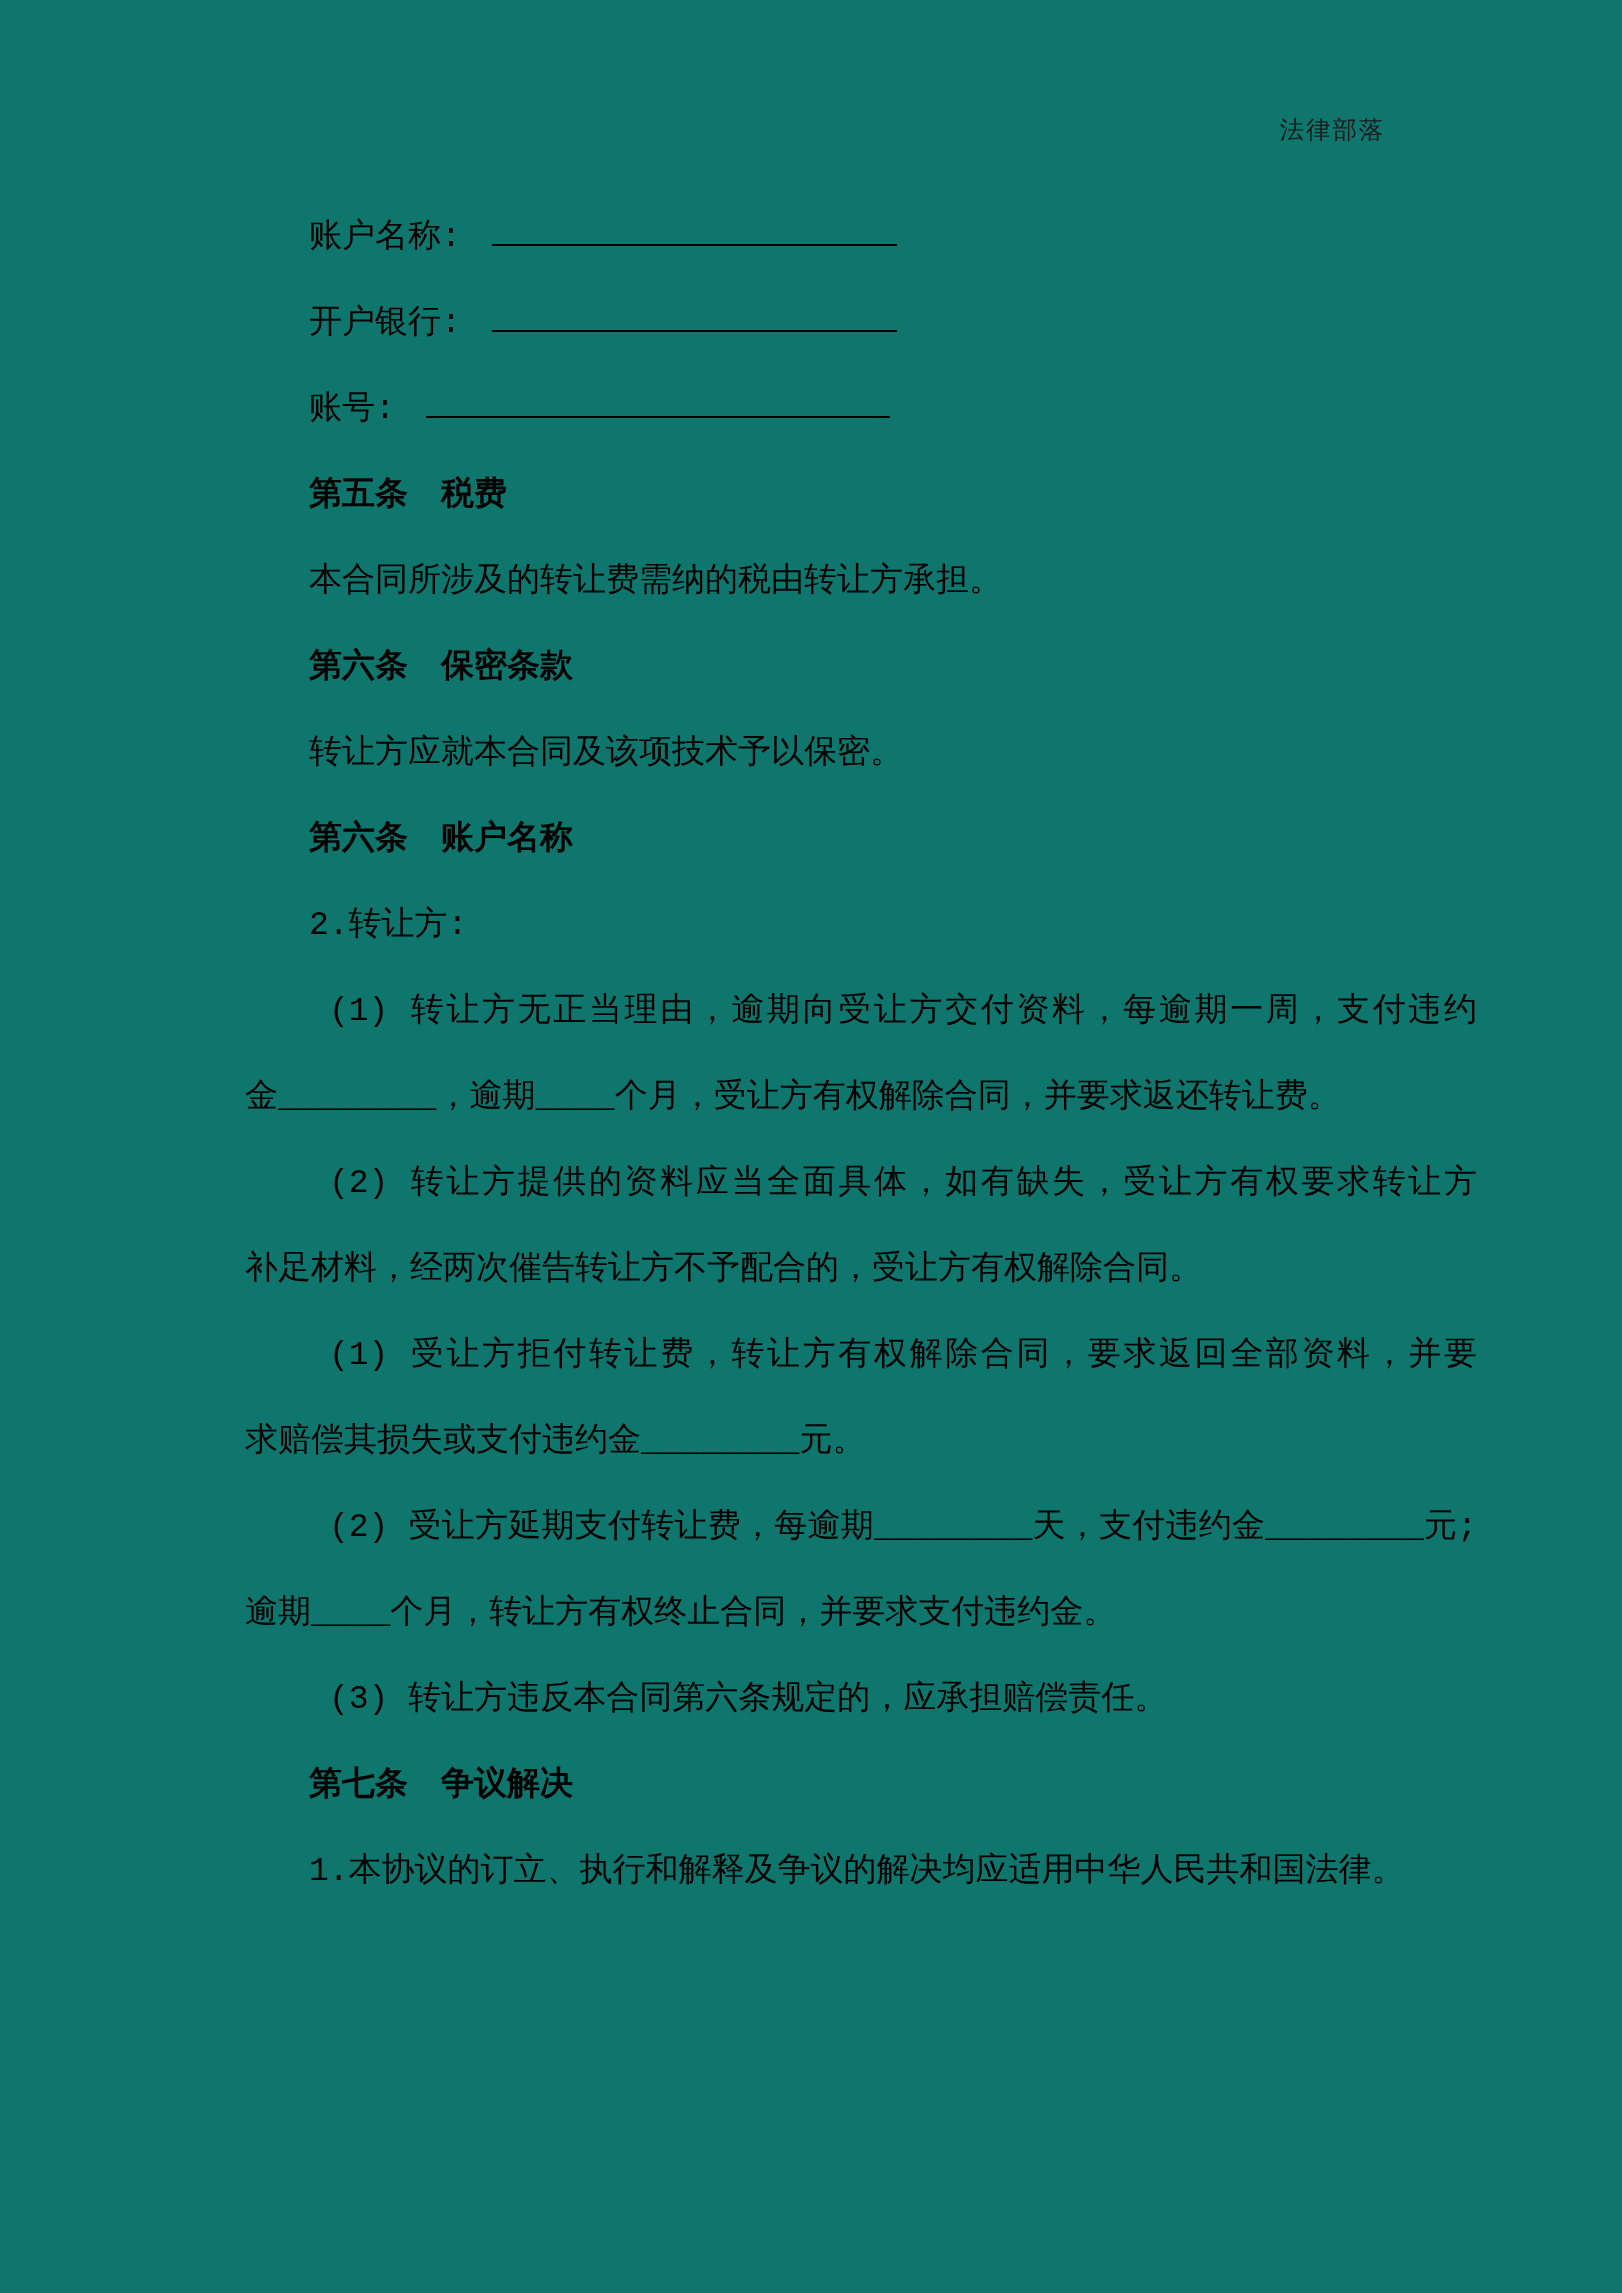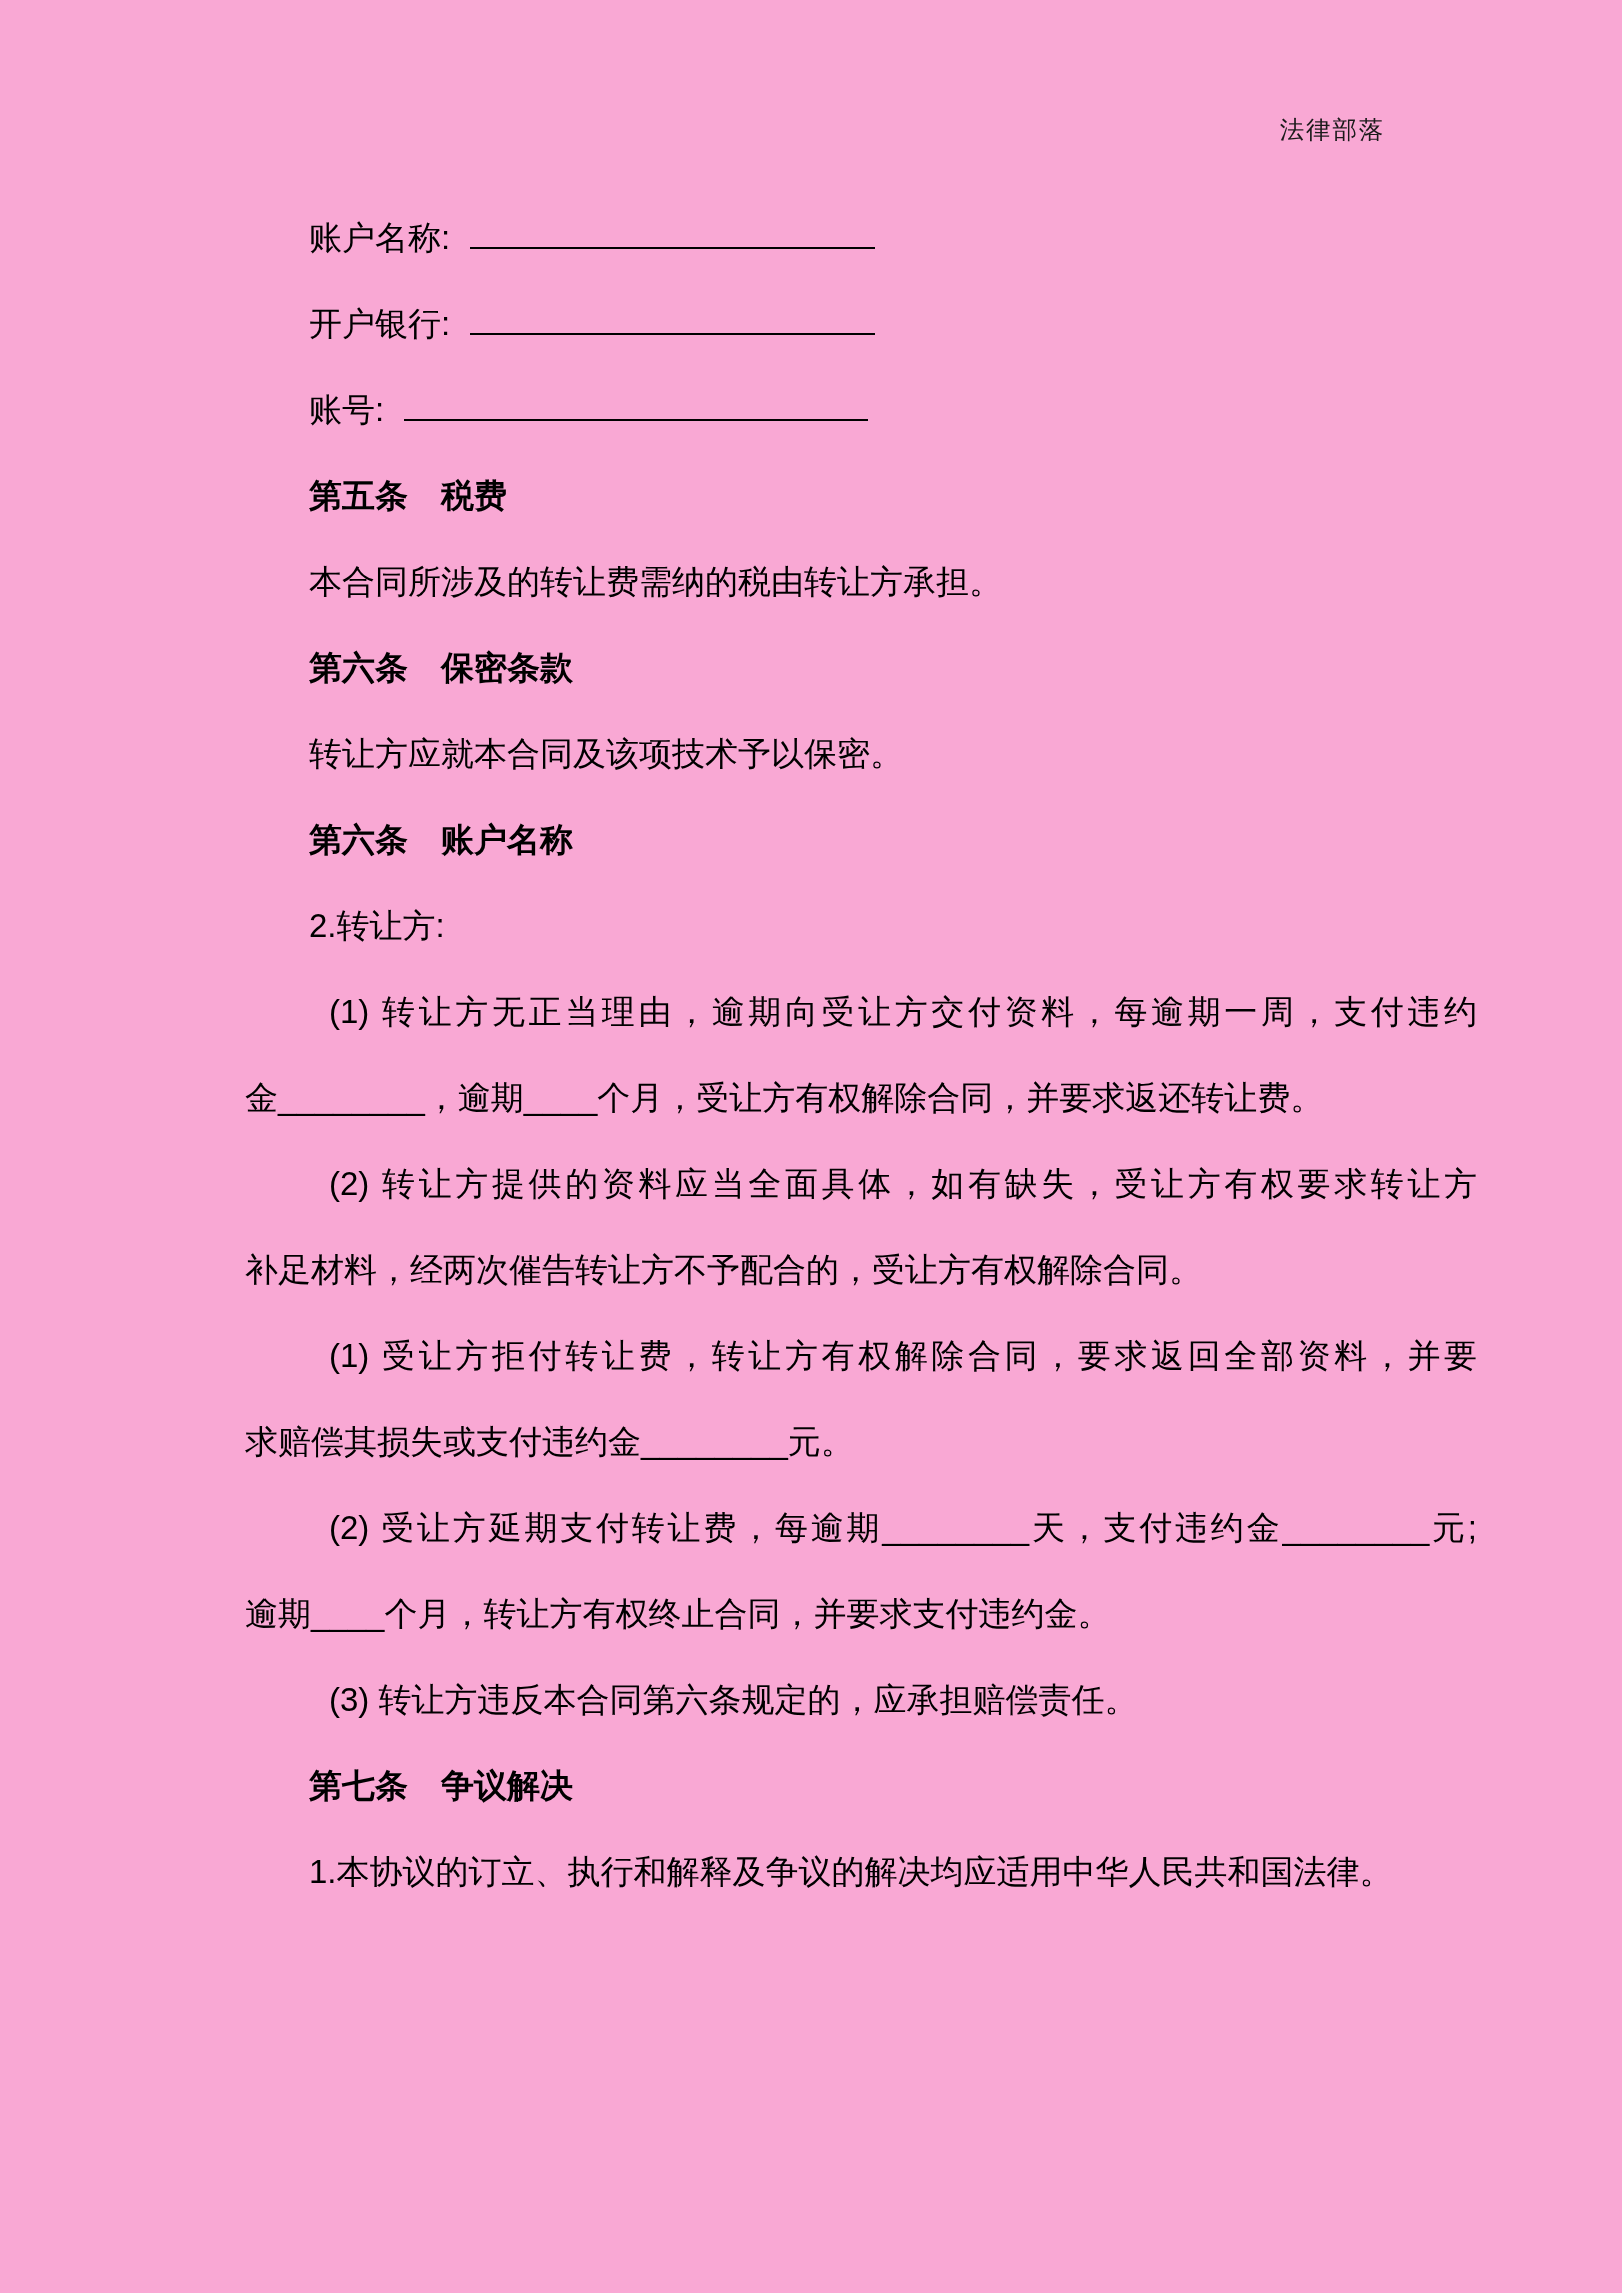--- a/index.html
+++ b/index.html
@@ -5,35 +5,36 @@
   html, body { margin: 0; padding: 0; }
   body {
     width: 1623px; height: 2294px;
     background: #ffffff;
     font-family: "Liberation Sans", "DejaVu Sans", sans-serif;
     color: #000000;
   }
   .page {
     position: relative;
     width: 1623px; height: 2294px;
-    background: #f9a8d4;
+    background: #0f766e;
     overflow: hidden;
   }
   .watermark {
     position: absolute;
     top: 113px; right: 238px;
     font-family: "Liberation Serif", "DejaVu Serif", serif;
     font-size: 24.5px;
     letter-spacing: 1.8px;
     color: #1a1a1a;
   }
   .doc {
     position: absolute;
     left: 245px; top: 195px;
     width: 1232px;
+    font-family: Liberation Mono, monospace;
   }
   .line {
     height: 86px;
     line-height: 86px;
     font-size: 33px;
     white-space: pre;
   }
   .indent { padding-left: 64px; }
   .num { padding-left: 84px; }
   .heading { font-weight: bold; }

